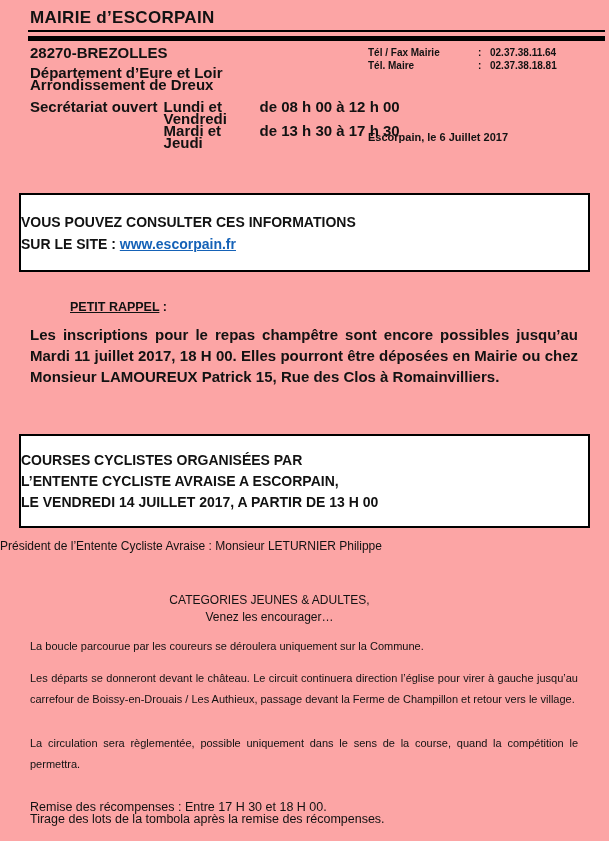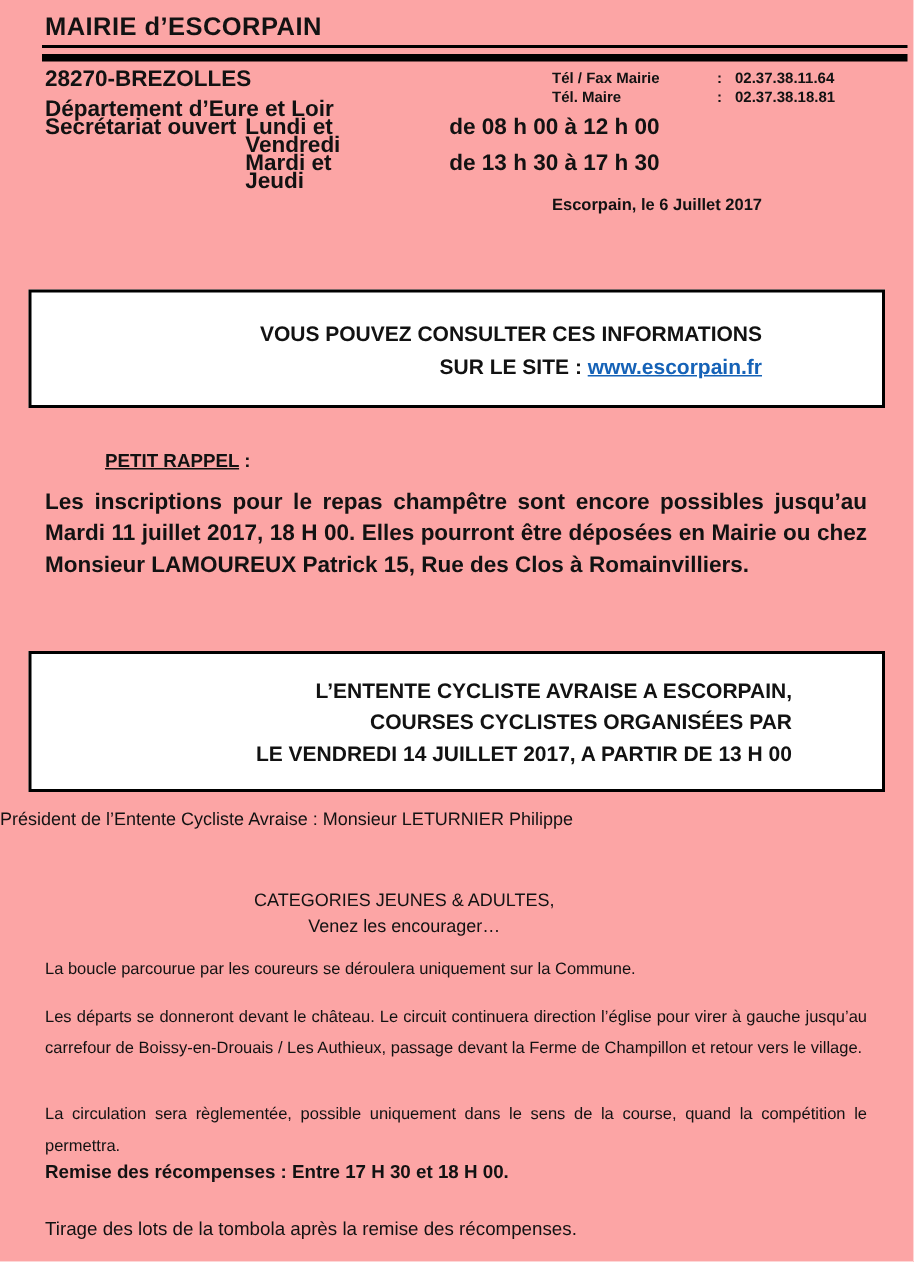--- a/index.html
+++ b/index.html
@@ -21,42 +21,42 @@
   .rule-thick { position: absolute; left: 28px; right: 4px; top: 36px; height: 5px; background: #000; }
 
   .muni {
     position: absolute; left: 30px; top: 47px;
     font-size: 15px; font-weight: bold; line-height: 12px;
   }
   .muni .postal { margin-bottom: 8px; }
   .muni .arrond { margin-bottom: 10px; }
   .secretariat { display: flex; }
   .secretariat .sec-label { white-space: pre; }
-  .sched-row { display: flex; gap: 40px; }
+  .sched-row { display: flex; }
   .sched-days { width: 96px; margin-left: 6px; }
 
   .phones {
     position: absolute; left: 368px; top: 47px;
     font-size: 10px; font-weight: bold; line-height: 12.5px;
   }
   .phone-row { display: flex; }
   .p-label { width: 110px; }
   .p-colon { width: 12px; }
 
   .dateline {
     position: absolute; left: 368px; top: 131px;
     font-size: 11px; font-weight: bold;
   }
 
   
   .nbox {
     position: absolute; left: 19px; right: 19px;
     border: 2px solid #000; box-sizing: border-box;
     display: flex; flex-direction: column;
-    align-items: flex-end; justify-content: center;
+    align-items: flex-start; justify-content: center;
     font-weight: bold; text-align: center; background: #fff;
   }
   .box-site  { top: 193px; height: 79px; font-size: 14px; line-height: 22px; padding-right: 80px; }
   .box-event { top: 434px; height: 94px; font-size: 14px; line-height: 21px; padding-right: 60px; }
   .site-link { text-decoration: underline; font-weight: bold; cursor: pointer; }
 
   
   .rappel-heading {
     position: absolute; left: 30px; top: 300px;
     font-size: 12.5px; font-weight: bold;
@@ -73,35 +73,36 @@
     text-align: left; font-size: 12px;
   }
   .categories-block {
     position: absolute; left: 0; right: 70px; top: 592px;
     text-align: center; font-size: 12px; line-height: 16.5px;
   }
   .para { position: absolute; left: 30px; right: 31px; font-size: 11px; line-height: 21px; }
   .para-boucle      { top: 636px; }
   .para-departs     { top: 668px; text-align: justify; }
   .para-circulation { top: 733px; text-align: justify; }
-  .awards  { position: absolute; left: 30px; right: 31px; top: 774px; font-size: 12.5px; font-weight: bold; }
+  .awards  { position: absolute; left: 30px; right: 31px; top: 800px; font-size: 12.5px; font-weight: normal; }
   .tombola { position: absolute; left: 30px; right: 31px; top: 812px; font-size: 12.5px; }
 </style>
 </head>
 <body>
 
 <div class="page">
 
   <div class="title">MAIRIE d’ESCORPAIN</div>
   <div class="rule-thin"></div>
   <div class="rule-thick"></div>
 
   <div class="muni">
     <div class="postal">28270-BREZOLLES</div>
     <div class="dept">Département d’Eure et Loir</div>
+    <div class="arrond">Arrondissement de Dreux</div>
     <div class="secretariat">
       <span class="sec-label">Secrétariat ouvert</span>
       <div>
         <div class="sched-row">
           <span class="sched-days">Lundi et Vendredi</span>
           <span class="sched-hours">de 08 h 00 à 12 h 00</span>
         </div>
         <div class="sched-row">
           <span class="sched-days">Mardi et Jeudi</span>
           <span class="sched-hours">de 13 h 30 à 17 h 30</span>
@@ -127,22 +128,22 @@
 
   <div class="nbox box-site">
     <div>VOUS POUVEZ CONSULTER CES INFORMATIONS</div>
     <div><span>SUR LE SITE : </span><a class="site-link" style="color: rgb(21, 98, 183);">www.escorpain.fr</a></div>
   </div>
 
   <div class="rappel-heading"><span class="u">PETIT RAPPEL</span><span> :</span></div>
   <div class="rappel-body">Les inscriptions pour le repas champêtre sont encore possibles jusqu’au Mardi 11 juillet 2017, 18 H 00. Elles pourront être déposées en Mairie ou chez Monsieur LAMOUREUX Patrick 15, Rue des Clos à Romainvilliers.</div>
 
   <div class="nbox box-event">
+    <div>COURSES CYCLISTES ORGANISÉES PAR</div>
     <div>L’ENTENTE CYCLISTE AVRAISE A ESCORPAIN,</div>
-    <div>COURSES CYCLISTES ORGANISÉES PAR</div>
     <div>LE VENDREDI 14 JUILLET 2017, A PARTIR DE 13 H 00</div>
   </div>
 
   <div class="president">Président de l’Entente Cycliste Avraise : Monsieur LETURNIER Philippe</div>
 
   <div class="categories-block">
     <div>CATEGORIES JEUNES &amp; ADULTES,</div>
     <div>Venez les encourager…</div>
   </div>
 

